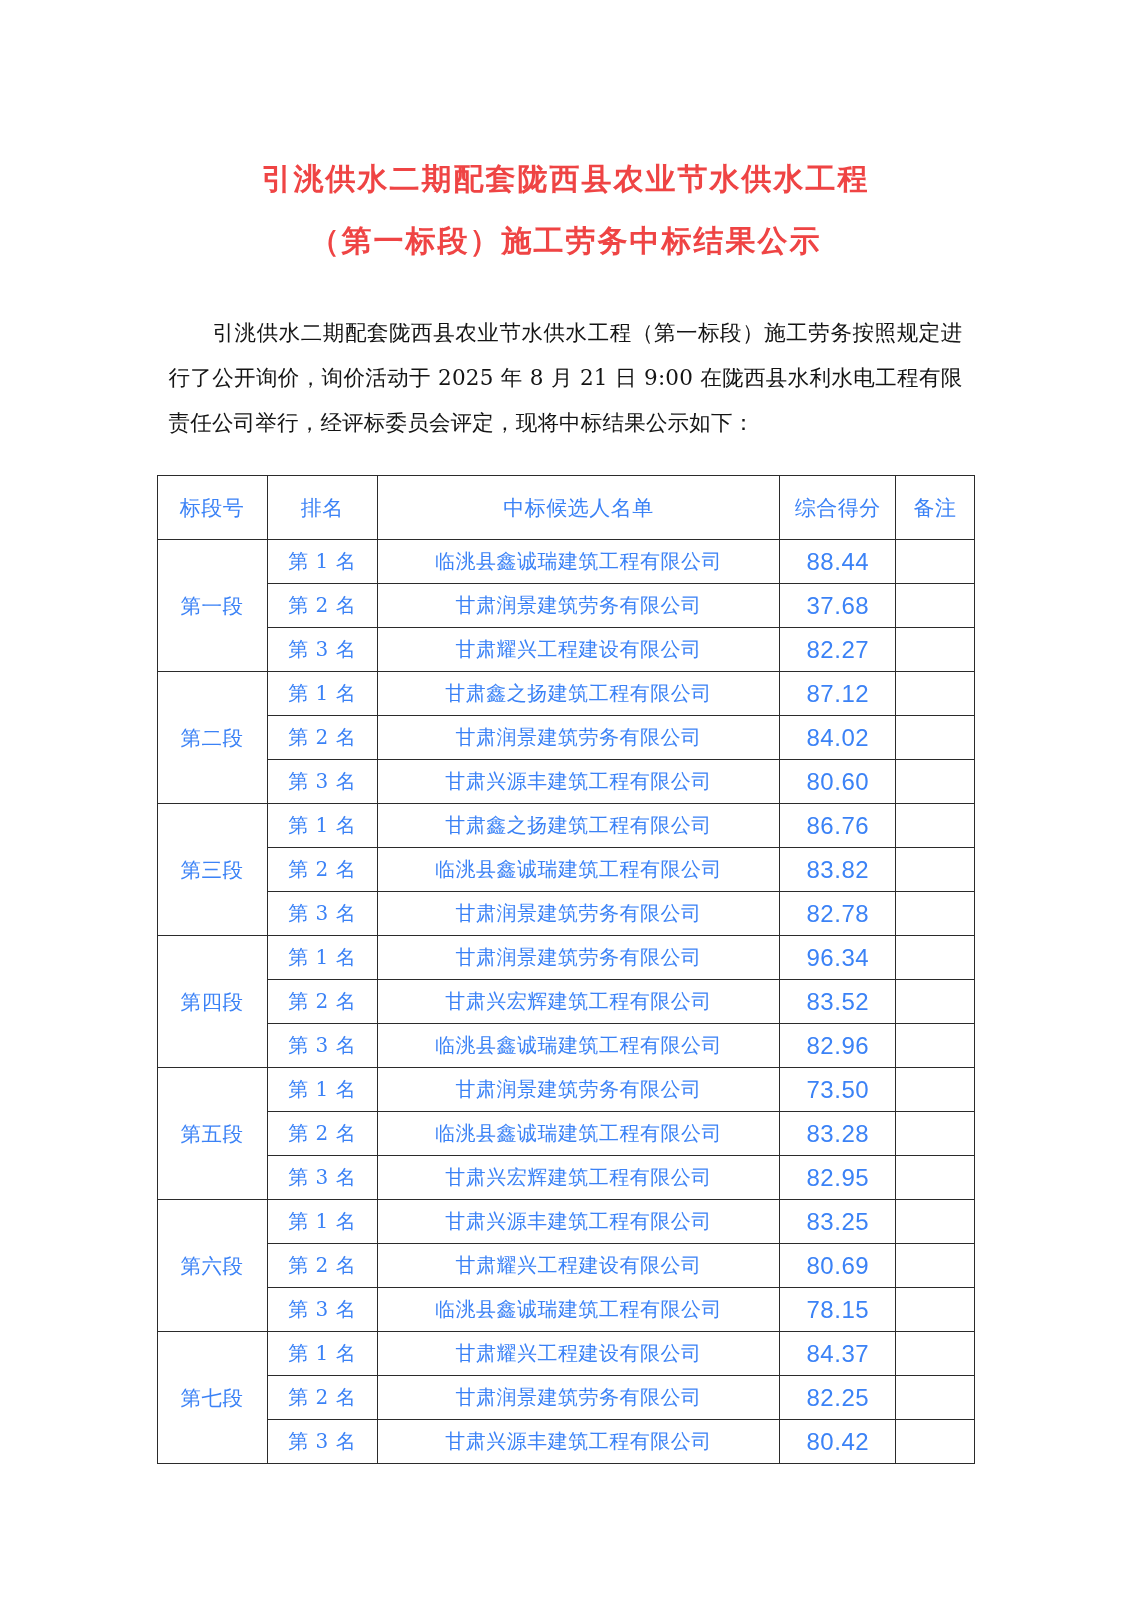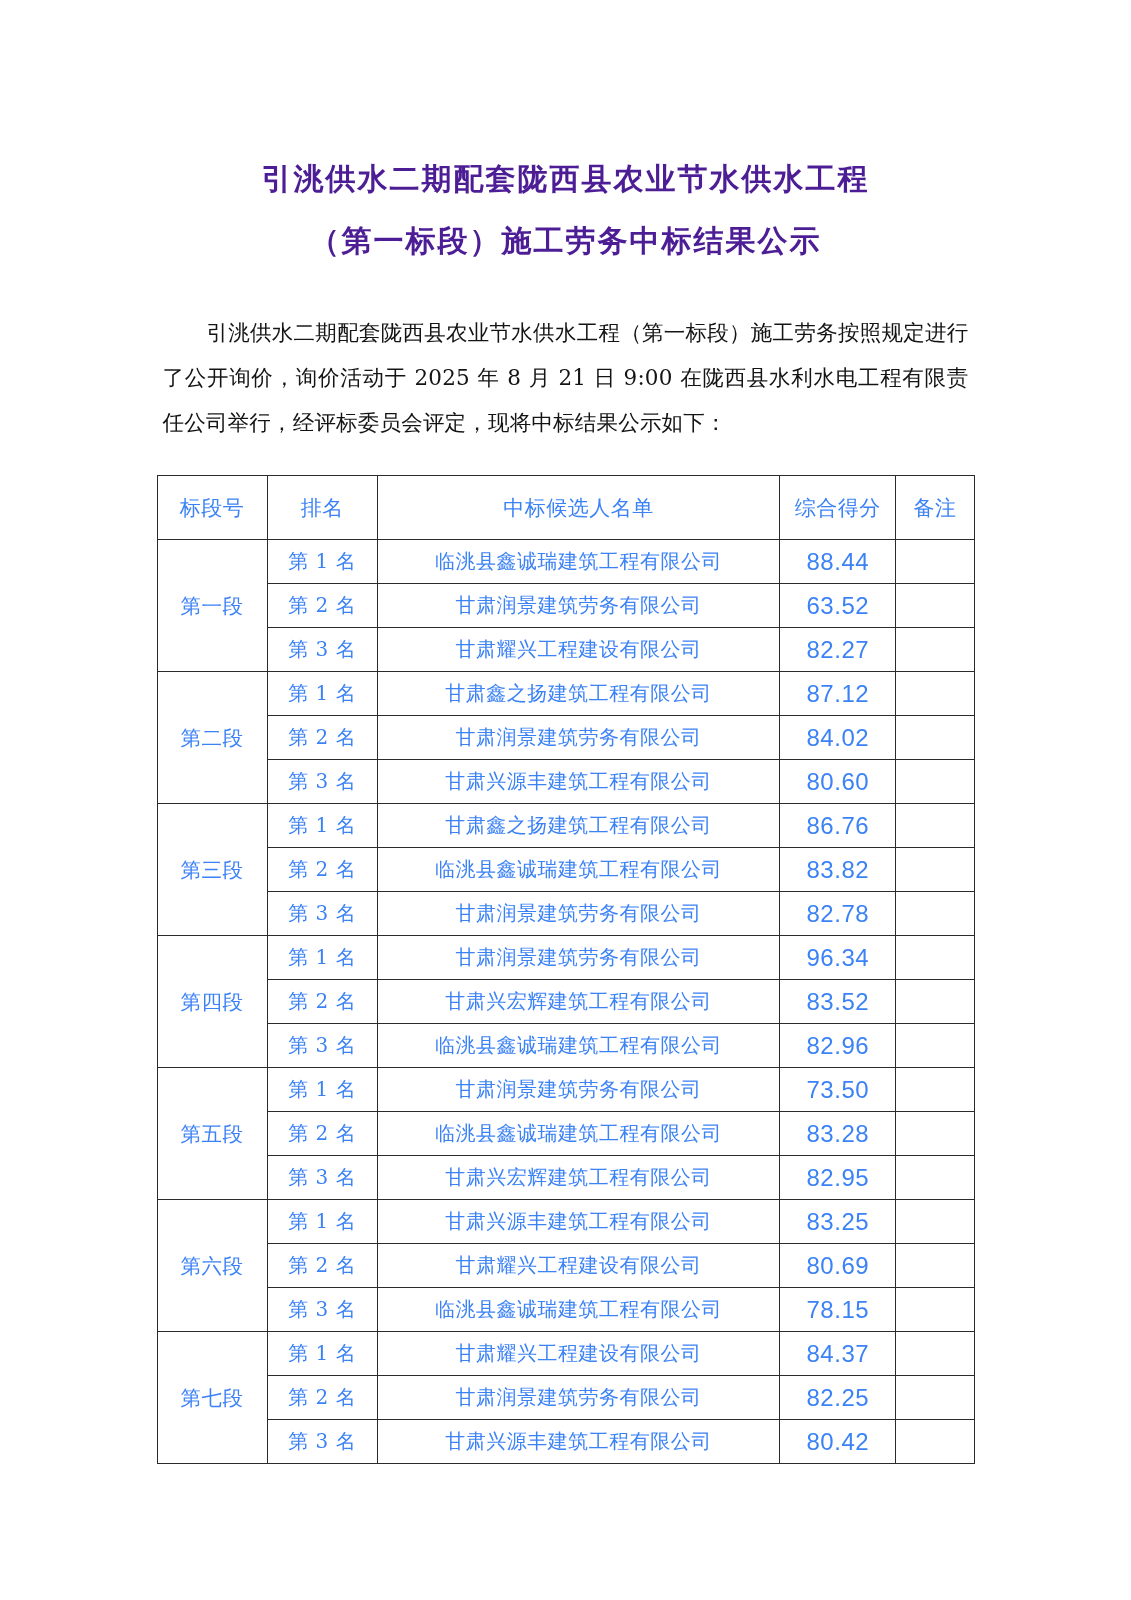--- a/index.html
+++ b/index.html
@@ -28,38 +28,38 @@
   
   .title-block {
     margin-top: 148px;
     text-align: center;
     letter-spacing: 1px;
   }
   .title-line {
     font-size: 30px;
     font-weight: 700;
     line-height: 62px;
-    color: #4c1d95;
+    color: #ef4444;
     letter-spacing: 2px;
     font-family: "DejaVu Serif", "Liberation Serif", serif;
   }
 
   
   .body-block {
     margin: 38px auto 0 auto;
     width: 818px;
     font-size: 21.5px;
     line-height: 45px;
     text-align: justify;
     text-align-last: left;
     letter-spacing: 0.2px;
     color: #141414;
   }
   .body-block p {
-    margin: 6px;
+    margin: 12px;
     text-indent: 44px;
   }
 
   
   .table-wrap {
     margin: 30px auto 0 auto;
     width: 818px;
   }
   table.result-table {
     border-collapse: collapse;
@@ -145,21 +145,21 @@
           <tr>
             <td class="cell-lot" rowspan="3">第一段</td>
             <td class="cell-rank">第 1 名</td>
             <td class="cell-name">临洮县鑫诚瑞建筑工程有限公司</td>
             <td class="cell-score">88.44</td>
             <td class="cell-note"></td>
           </tr>
           <tr>
             <td class="cell-rank">第 2 名</td>
             <td class="cell-name">甘肃润景建筑劳务有限公司</td>
-            <td class="cell-score">63.52</td>
+            <td class="cell-score">37.68</td>
             <td class="cell-note"></td>
           </tr>
           <tr>
             <td class="cell-rank">第 3 名</td>
             <td class="cell-name">甘肃耀兴工程建设有限公司</td>
             <td class="cell-score">82.27</td>
             <td class="cell-note"></td>
           </tr>
           <tr>
             <td class="cell-lot" rowspan="3">第二段</td>

